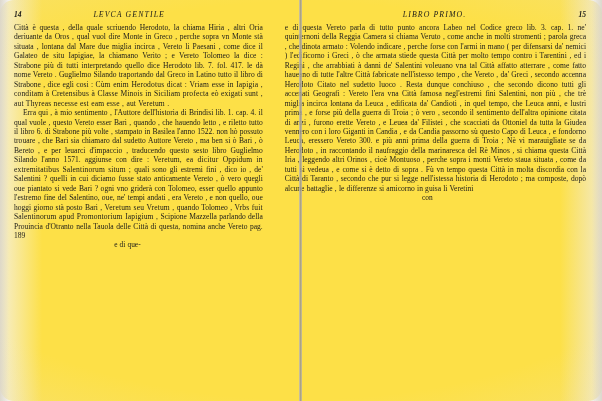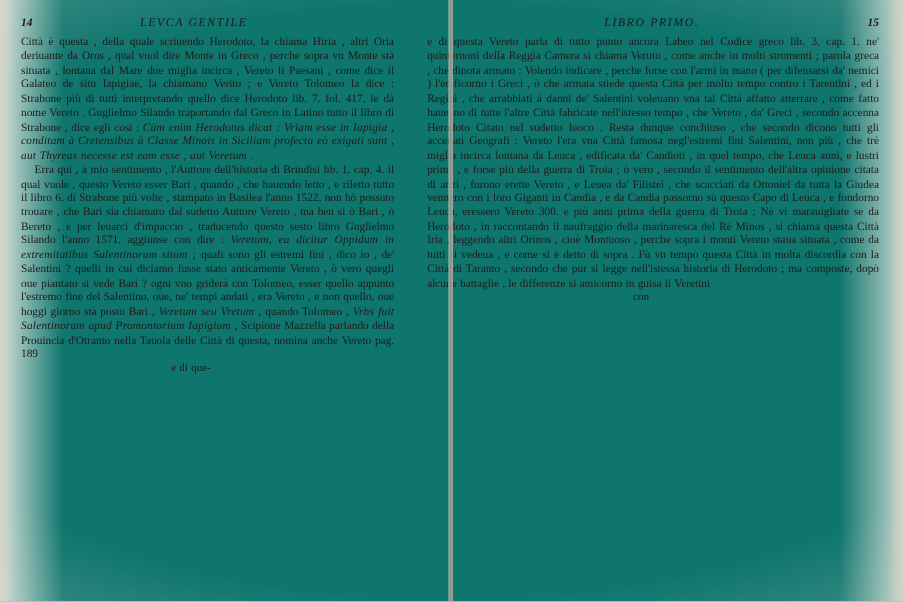--- a/index.html
+++ b/index.html
@@ -11,21 +11,22 @@
     width: 602px;
     height: 401px;
     overflow: hidden;
     font-family: "Liberation Serif", "DejaVu Serif", serif;
     color: #1b1a18;
   }
   #scan {
     position: relative;
     width: 602px;
     height: 401px;
-    background: #0f766e;
+    background: #fde047;
+    border-radius: 14px;
   }
   
   #paper-tone {
     position: absolute;
     inset: 0;
     background:
       radial-gradient(ellipse 120% 90% at 50% 50%, rgba(255,255,255,0) 55%, rgba(232,228,218,0.55) 100%),
       linear-gradient(90deg, rgba(244,241,233,0.85) 0%, rgba(255,255,255,0) 7%, rgba(255,255,255,0) 93%, rgba(240,236,228,0.8) 100%);
     pointer-events: none;
   }
@@ -85,21 +86,20 @@
     text-justify: inter-word;
     word-spacing: .3px;
     hyphens: manual;
   }
   .body-col p {
     margin: 0;
   }
   .body-col p + p { margin-top: 0px; }
   .indent { text-indent: 9px; }
   .lat {
-    font-style: italic;
     letter-spacing: .15px;
   }
   .catchword {
     text-align: center;
     font-size: 7.4px;
     line-height: 9.5px;
     margin-top: 0px;
     padding-right: 22px;
   }
   .page-right .catchword { padding-right: 16px; }

